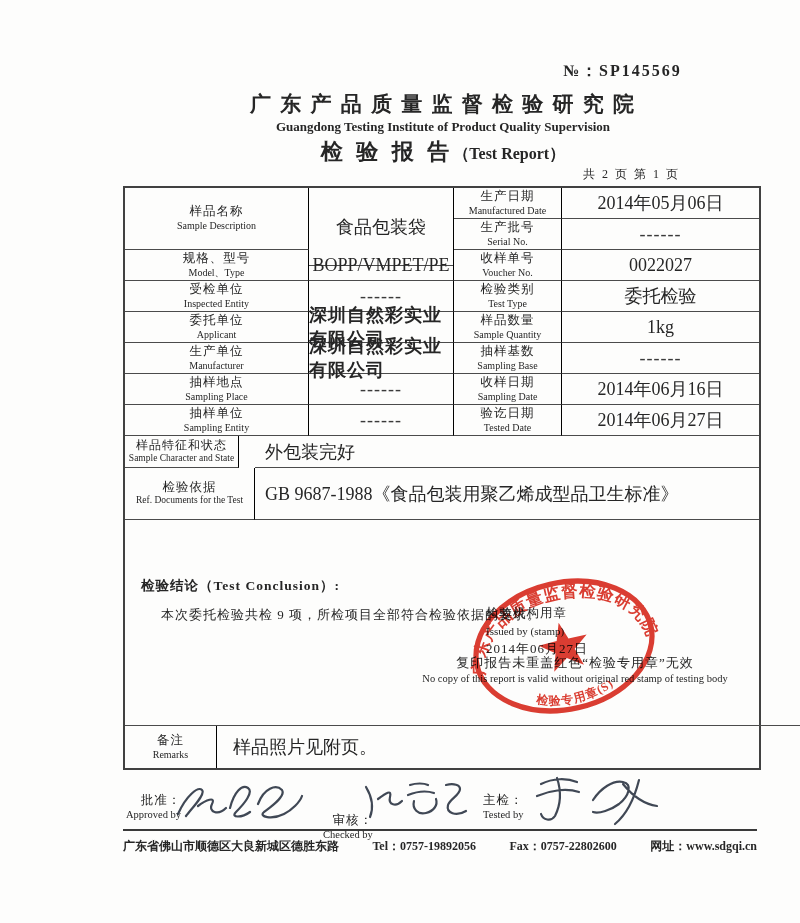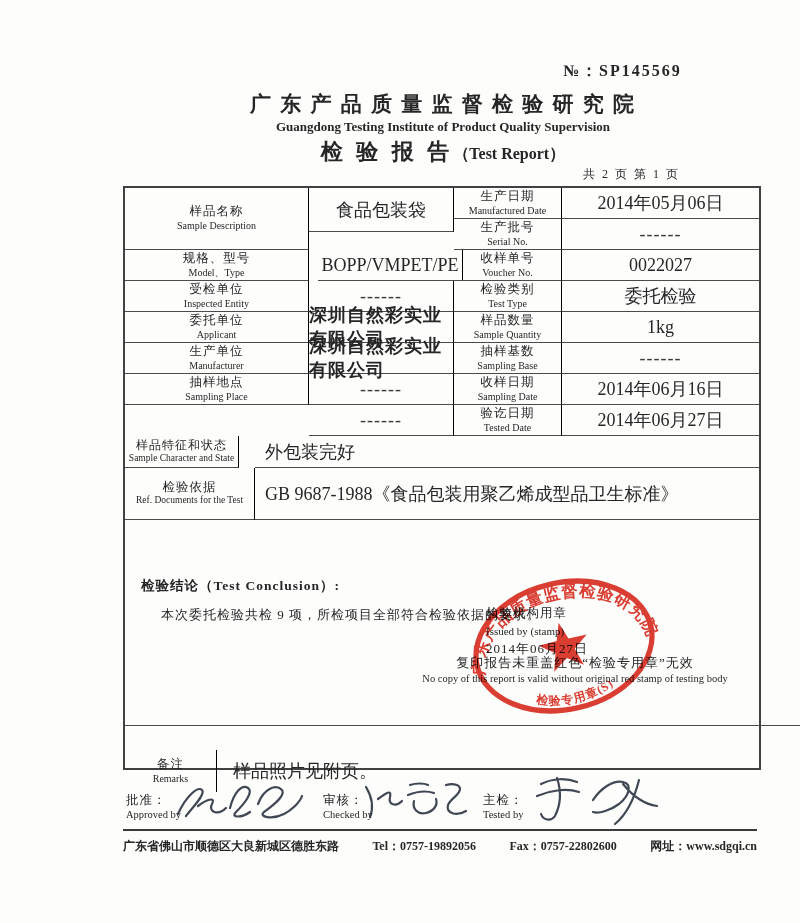--- a/index.html
+++ b/index.html
@@ -16,21 +16,21 @@
   .inst-en  { left:93px; top:119px; width:700px; text-align:center; font-size:13px; font-weight:bold; }
   .rep-title{ left:93px; top:137px; width:700px; text-align:center; font-weight:bold; }
   .rep-title .cn { font-size:22px; letter-spacing:4px; }
   .rep-title .en { font-size:16px; }
   .pagination { left:520px; top:166px; width:160px; text-align:right; font-size:12px; letter-spacing:2px; }
 
   
   .info-table { left:123px; top:186px; width:634px; height:580px; border:2px solid #414141; box-sizing:content-box; }
   .cell { position:absolute; box-sizing:border-box; border-right:1px solid #000000; border-bottom:1px solid #4b4b4b; overflow:visible; }
   .cell.no-r { border-right:none; }
-  .cell.no-b { border-bottom:none;margin-top:24px; }
+  .cell.no-b { border-bottom:none; }
   .lab { display:flex; flex-direction:column; align-items:center; justify-content:center; line-height:1.25; }
   .lab .cn { font-size:12.5px; letter-spacing:1px; }
   .lab .en { font-size:10px; }
   .val { display:flex; align-items:center; justify-content:center; font-size:18px; }
   .val.left { justify-content:flex-start; padding-left:10px; }
   .dash { letter-spacing:1px; color:#3a3a3a; }
 
   
   .concl-heading { left:16px; top:57px; font-size:13.5px; font-weight:bold; letter-spacing:1px; }
   .concl-body { left:36px; top:86px; font-size:13px; letter-spacing:1px; }
@@ -40,21 +40,21 @@
   .seal-block .dt  { font-size:13px; letter-spacing:1px; }
   .notice-block { left:180px; top:134px; width:540px; text-align:center; line-height:1.35; }
   .notice-block .ncn { font-size:13px; letter-spacing:1px; }
   .notice-block .nen { font-size:10.5px; }
 
   
   .stamp-wrap { left:468px; top:577px; width:192px; height:138px;
                 transform:rotate(-13deg); opacity:.9; mix-blend-mode:multiply; }
 
   
-  .signoff { line-height:1.3; }
+  .signoff { line-height:1.3;text-align:right; }
   .signoff .cn { font-size:12.5px; letter-spacing:1px; }
   .signoff .en { font-size:10.5px; }
   .sig svg { display:block; }
 
   
   .footer-rule { left:123px; top:829px; width:634px; height:2px; background:#3a3a3a; }
   .footer-line { left:123px; top:838px; width:634px; display:flex; justify-content:space-between; font-size:12px;font-weight:bold; }
 </style>
 </head>
 <body>
@@ -70,37 +70,37 @@
     <span class="cn">检 验 报 告</span><span class="en">（Test Report）</span>
   </div>
   <div class="abs pagination">共 2 页 第 1 页</div>
 
   <div class="abs info-table">
 
     <div class="cell lab" style="left:0;top:0;width:184px;height:62px">
       <span class="cn">样品名称</span>
       <span class="en">Sample Description</span>
     </div>
-    <div class="cell val" style="left:184px;top:0;width:145px;height:44px">食品包装袋</div>
+    <div class="cell val" style="left:184px;top:0;width:145px;height:78px">食品包装袋</div>
     <div class="cell lab" style="left:329px;top:0;width:108px;height:31px">
       <span class="cn">生产日期</span>
       <span class="en">Manufactured Date</span>
     </div>
     <div class="cell val no-r" style="left:437px;top:0;width:197px;height:31px">2014年05月06日</div>
     <div class="cell lab" style="left:329px;top:31px;width:108px;height:31px">
       <span class="cn">生产批号</span>
       <span class="en">Serial No.</span>
     </div>
     <div class="cell val no-r dash" style="left:437px;top:31px;width:197px;height:31px">------</div>
 
     <div class="cell lab" style="left:0;top:62px;width:184px;height:31px">
       <span class="cn">规格、型号</span>
       <span class="en">Model、Type</span>
     </div>
-    <div class="cell val" style="left:193px;top:62px;width:145px;height:31px">BOPP/VMPET/PE</div>
+    <div class="cell val" style="left:184px;top:62px;width:145px;height:31px">BOPP/VMPET/PE</div>
     <div class="cell lab" style="left:329px;top:62px;width:108px;height:31px">
       <span class="cn">收样单号</span>
       <span class="en">Voucher No.</span>
     </div>
     <div class="cell val no-r" style="left:437px;top:62px;width:197px;height:31px">0022027</div>
 
     <div class="cell lab" style="left:0;top:93px;width:184px;height:31px">
       <span class="cn">受检单位</span>
       <span class="en">Inspected Entity</span>
     </div>
@@ -137,20 +137,24 @@
       <span class="cn">抽样地点</span>
       <span class="en">Sampling Place</span>
     </div>
     <div class="cell val dash" style="left:184px;top:186px;width:145px;height:31px">------</div>
     <div class="cell lab" style="left:329px;top:186px;width:108px;height:31px">
       <span class="cn">收样日期</span>
       <span class="en">Sampling Date</span>
     </div>
     <div class="cell val no-r" style="left:437px;top:186px;width:197px;height:31px">2014年06月16日</div>
 
+    <div class="cell lab" style="left:0;top:217px;width:184px;height:31px">
+      <span class="cn">抽样单位</span>
+      <span class="en">Sampling Entity</span>
+    </div>
     <div class="cell val dash" style="left:184px;top:217px;width:145px;height:31px">------</div>
     <div class="cell lab" style="left:329px;top:217px;width:108px;height:31px">
       <span class="cn">验讫日期</span>
       <span class="en">Tested Date</span>
     </div>
     <div class="cell val no-r" style="left:437px;top:217px;width:197px;height:31px">2014年06月27日</div>
 
     <div class="cell lab" style="left:0;top:248px;width:114px;height:32px">
       <span class="cn" style="font-size:12px">样品特征和状态</span>
       <span class="en" style="font-size:9.5px">Sample Character and State</span>
@@ -204,21 +208,21 @@
   <div class="abs signoff" style="left:126px;top:792px">
     <div class="cn">批准：</div>
     <div class="en">Approved by</div>
   </div>
   <div class="abs sig" style="left:172px;top:778px">
     <svg width="135" height="52" viewBox="0 0 135 52">
       <path d="M6 36 C14 18 26 8 30 12 C34 16 20 30 14 38 M26 28 C34 22 44 18 40 26 C36 34 46 38 54 30 M58 30 C62 14 70 6 76 10 C82 14 72 26 64 34 C58 40 70 40 78 34 M86 26 C92 10 104 6 110 12 C114 18 100 28 92 34 C86 39 100 42 112 36 C120 32 128 24 130 18" fill="none" stroke="#2b3442" stroke-width="2.2" stroke-linecap="round" opacity="0.9"></path>
     </svg>
   </div>
 
-  <div class="abs signoff" style="left:323px;top:792px">
+  <div class="abs signoff" style="left:323px;top:812px">
     <div class="cn">审核：</div>
     <div class="en">Checked by</div>
   </div>
   <div class="abs sig" style="left:358px;top:775px">
     <svg width="115" height="52" viewBox="0 0 115 52">
       <path d="M8 12 C14 22 16 32 12 42 M20 24 C28 18 34 14 32 22 C30 30 38 32 44 26 M52 10 C58 8 66 8 70 10 M50 20 C60 16 70 16 76 18 M56 26 C54 34 60 40 68 38 C76 36 80 30 78 24 M88 10 C96 8 102 10 102 14 C102 20 92 24 90 30 C88 38 98 42 108 36" fill="none" stroke="#2b3442" stroke-width="2.2" stroke-linecap="round" opacity="0.9"></path>
     </svg>
   </div>
 
   <div class="abs signoff" style="left:483px;top:792px">

